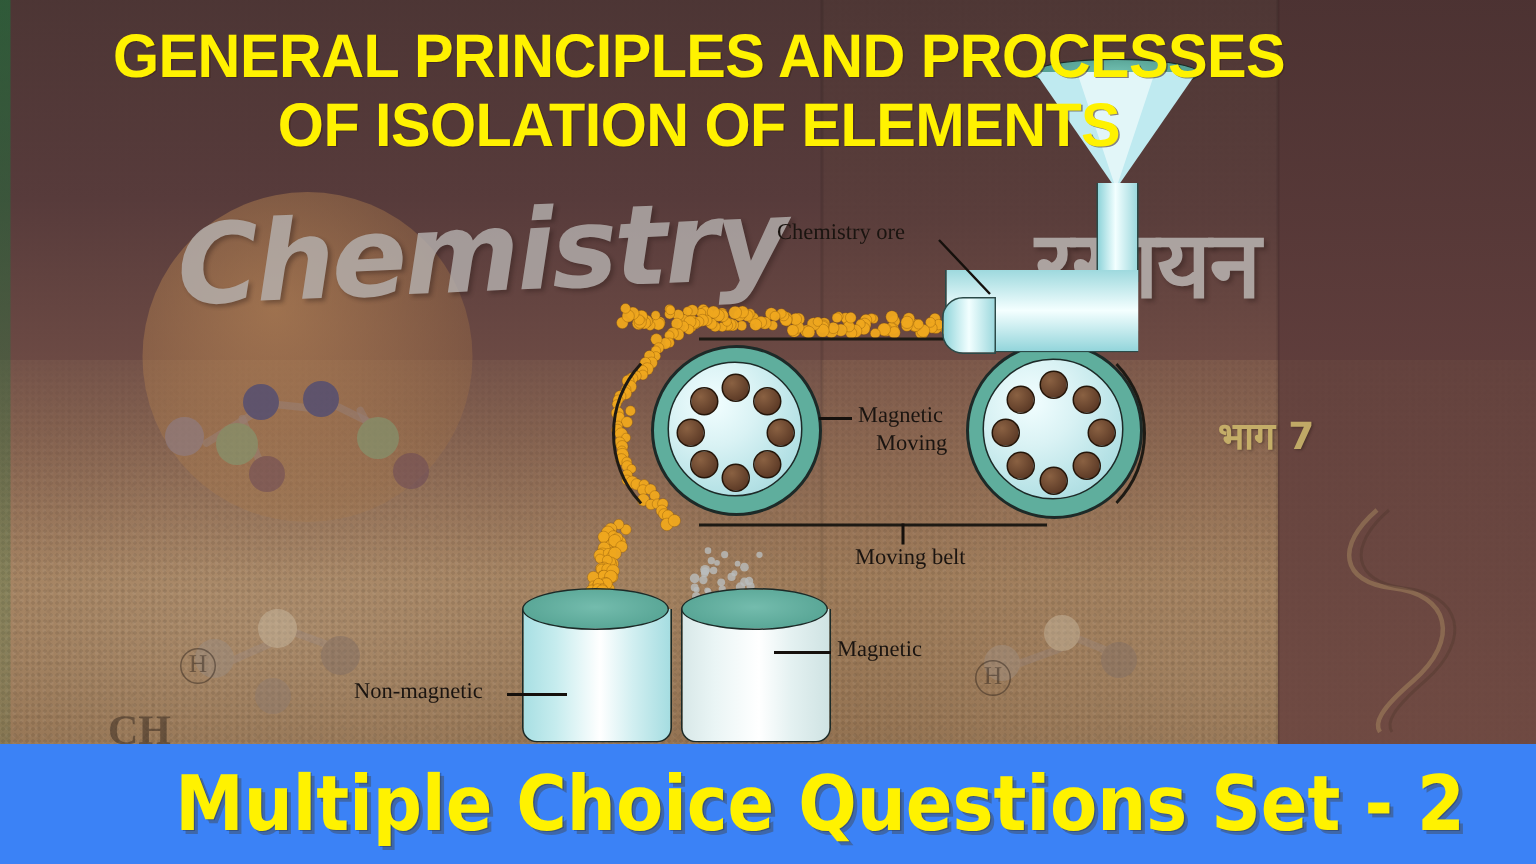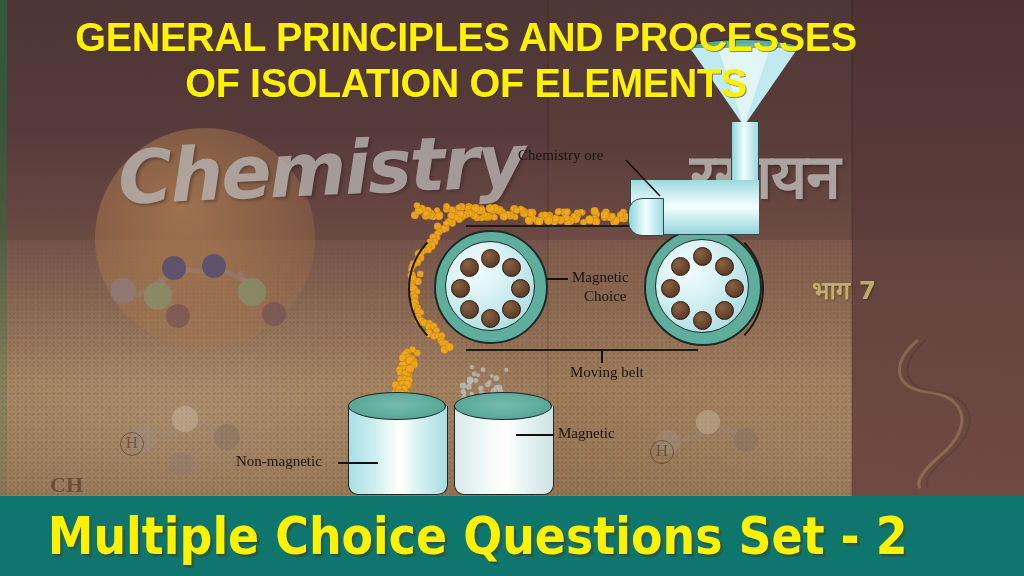--- a/index.html
+++ b/index.html
@@ -241,23 +241,23 @@
   .funnel .spout{
     position:absolute;left:-62px;top:150px;width:34px;height:36px;
     background:linear-gradient(90deg,#8fd4da,#f2ffff 50%,#9ed9de);
     border:1.4px solid #2b4a48;
     border-radius:14px 0 0 14px;
   }
 
   
   .banner{
     position:absolute;left:0;bottom:0;width:1024px;height:80px;
-    background:#0f766e;
+    background:#3b82f6;
     z-index:60;
-    display:flex;align-items:center;justify-content:flex-start;
+    display:flex;align-items:center;justify-content:flex-end;
   }
   .banner-text{
     color:#FFF200;
     font-family:"DejaVu Sans",sans-serif;
     font-weight:bold;
     font-size:51px;
     letter-spacing:0px;
     transform:scaleX(.90);
     text-shadow:3px 3px 0 rgba(70,55,30,.35), 1px 1px 0 rgba(0,0,0,.25);
     white-space:nowrap;
@@ -315,21 +315,21 @@
   <div class="formula" style="left:120px;top:432px;font-size:17px;">
     <span style="display:inline-block;border:1.4px solid #2a1f18;border-radius:50%;width:22px;height:22px;line-height:20px;text-align:center;">
       <span>H</span>
     </span>
   </div>
   <div class="formula" style="left:650px;top:440px;font-size:17px;">
     <span style="display:inline-block;border:1.4px solid #2a1f18;border-radius:50%;width:22px;height:22px;line-height:20px;text-align:center;">
       <span>H</span>
     </span>
   </div>
-  <div class="formula" style="left:50px;top:472px;font-size:22px;font-weight:bold;">CH</div>
+  <div class="formula" style="left:72px;top:472px;font-size:28px;font-weight:bold;">CH</div>
 
   <svg class="dna" viewBox="0 0 130 160">
     <path d="M38 10 C 10 34, 14 58, 48 62 C 86 66, 94 96, 62 124 C 40 143, 36 152, 40 158" fill="none" stroke="#d8c07a" stroke-width="3" opacity=".55"></path>
     <path d="M46 10 C 18 34, 22 58, 56 62 C 94 66, 102 96, 70 124 C 48 143, 44 152, 48 158" fill="none" stroke="#3a2a1c" stroke-width="2" opacity=".45"></path>
   </svg>
 
   <div class="chemistry">Chemistry</div>
   <div class="rasayan">रसायन</div>
   <div class="bhag">भाग 7</div>
 
@@ -730,21 +730,21 @@
     </div>
 
     <div class="dlabel" style="left:518px;top:146px;">Chemistry ore</div>
     <svg style="position:absolute;left:0;top:0;width:1024px;height:576px;pointer-events:none;z-index:25;">
       <line x1="626" y1="160" x2="660" y2="196" stroke="#15100c" stroke-width="1.6"></line>
     </svg>
 
     <div class="leader" style="left:546px;top:278px;width:22px;"></div>
     <div class="dlabel" style="left:572px;top:268px;">
       <span>Magnetic</span><br>
-      <span style="margin-left:12px;display:inline-block">Choice</span>
+      <span style="margin-left:12px;display:inline-block">Moving</span>
     </div>
 
     <div class="leader-v" style="left:601px;top:349px;height:14px;"></div>
     <div class="dlabel" style="left:570px;top:363px;">Moving belt</div>
 
     <div class="leader" style="left:516px;top:434px;width:38px;"></div>
     <div class="dlabel" style="left:558px;top:424px;">Magnetic</div>
 
     <div class="leader" style="left:338px;top:462px;width:40px;"></div>
     <div class="dlabel" style="left:236px;top:452px;">Non-magnetic</div>

